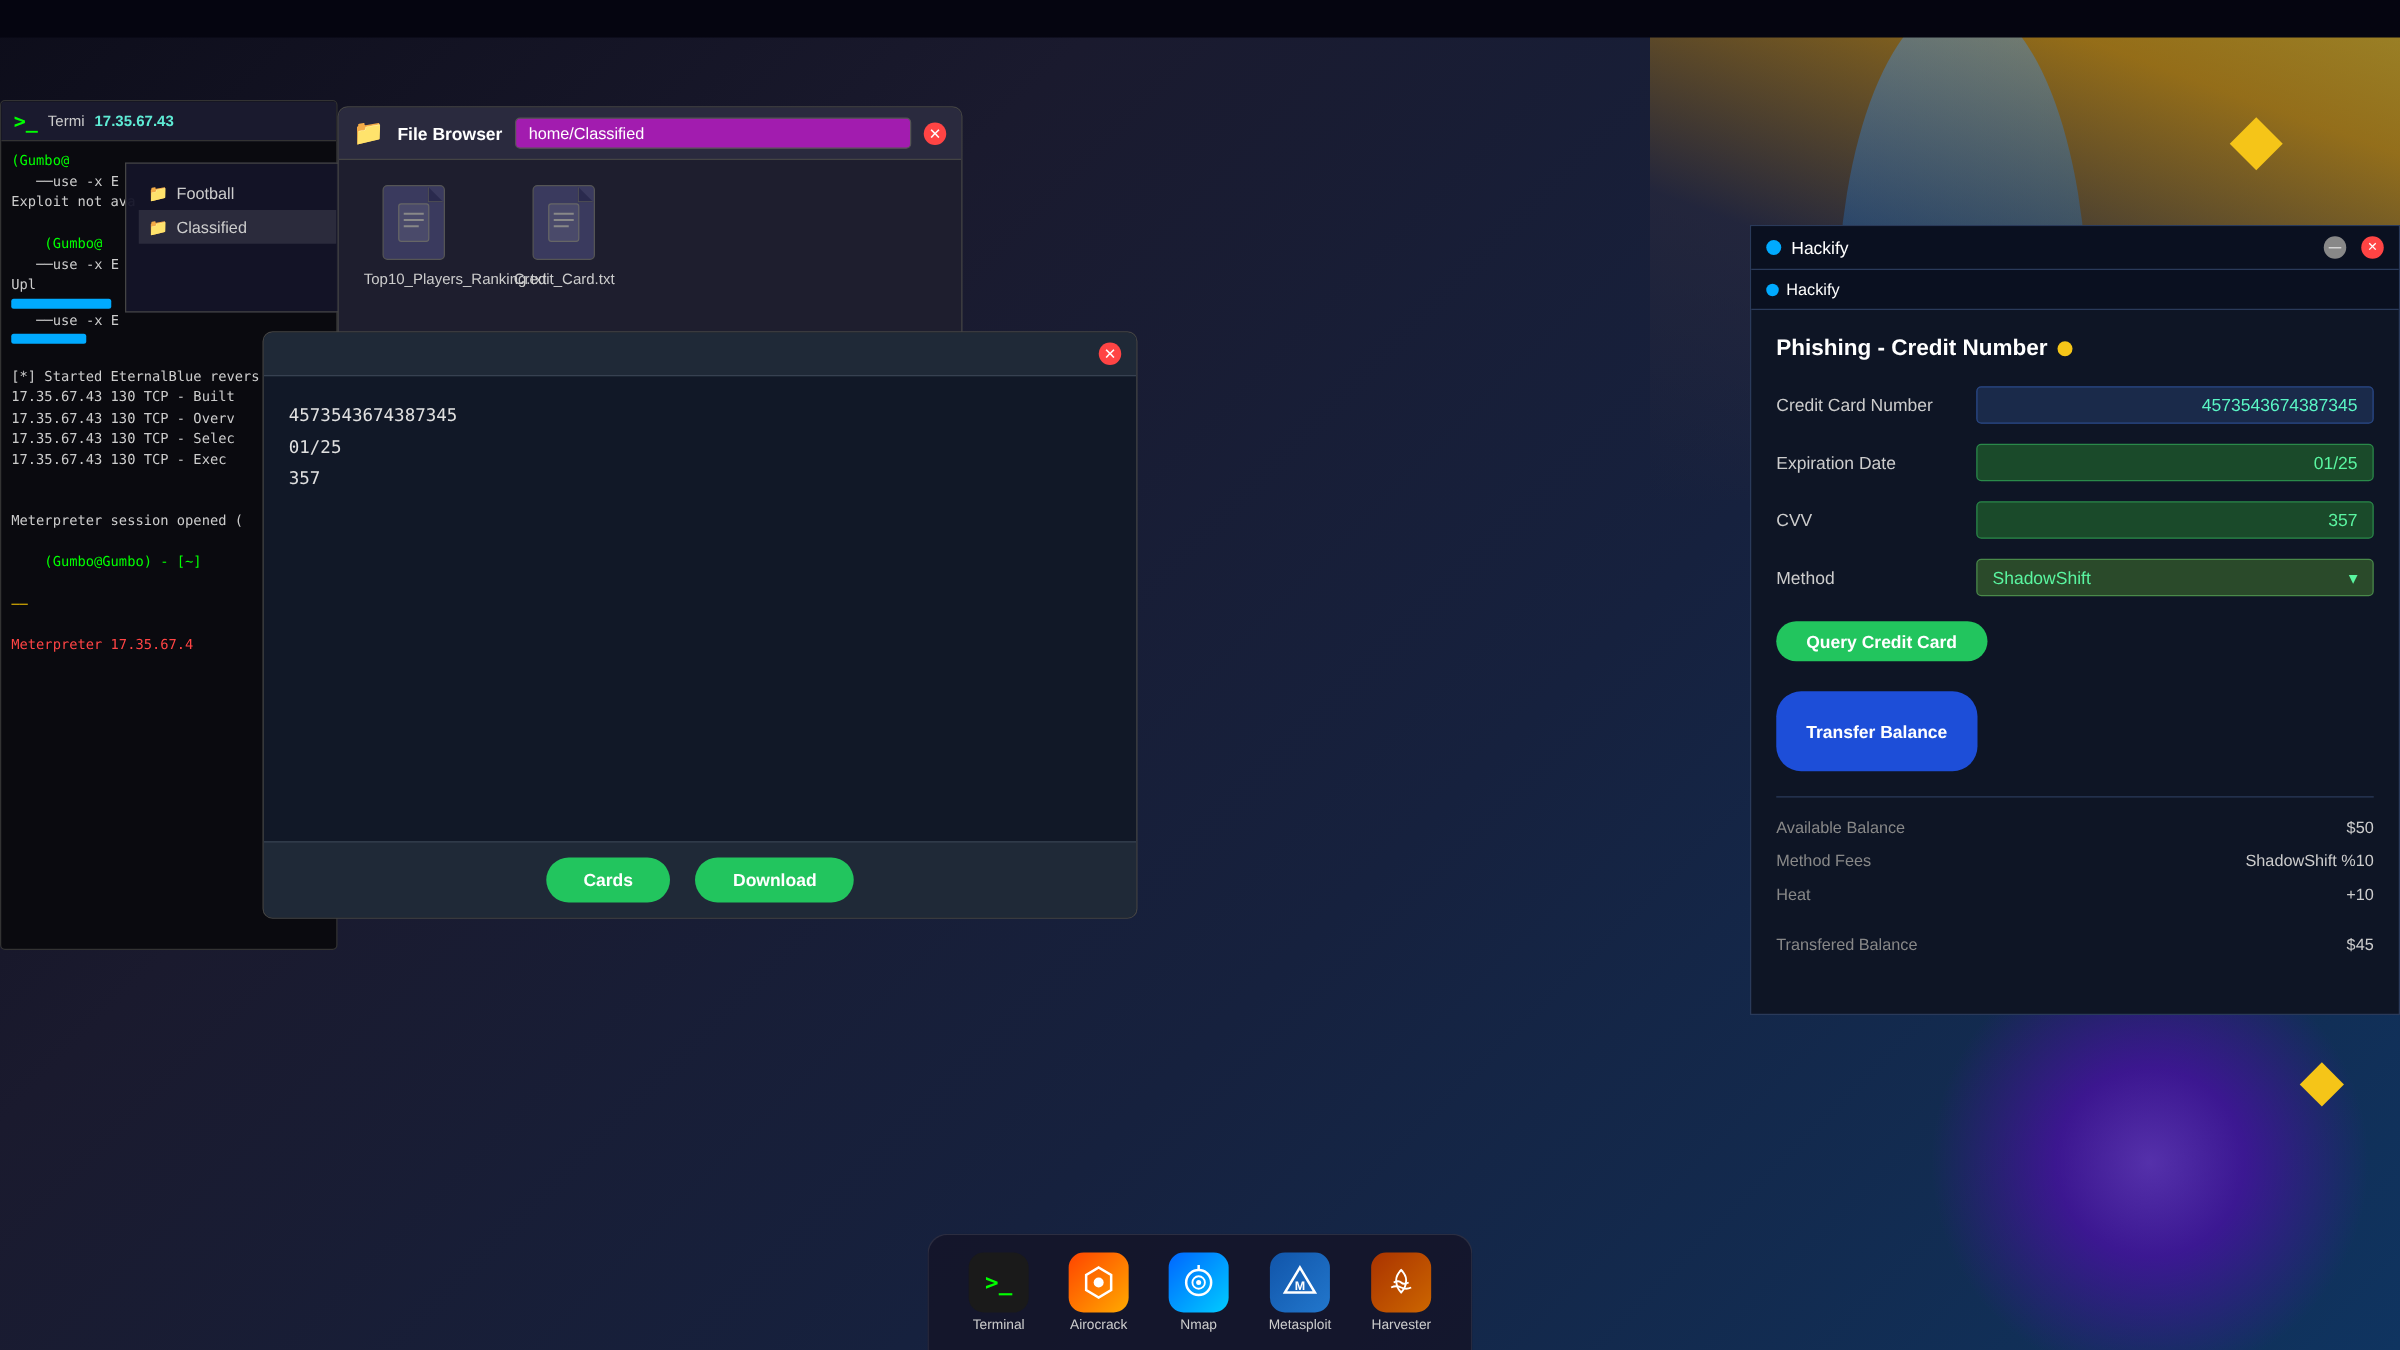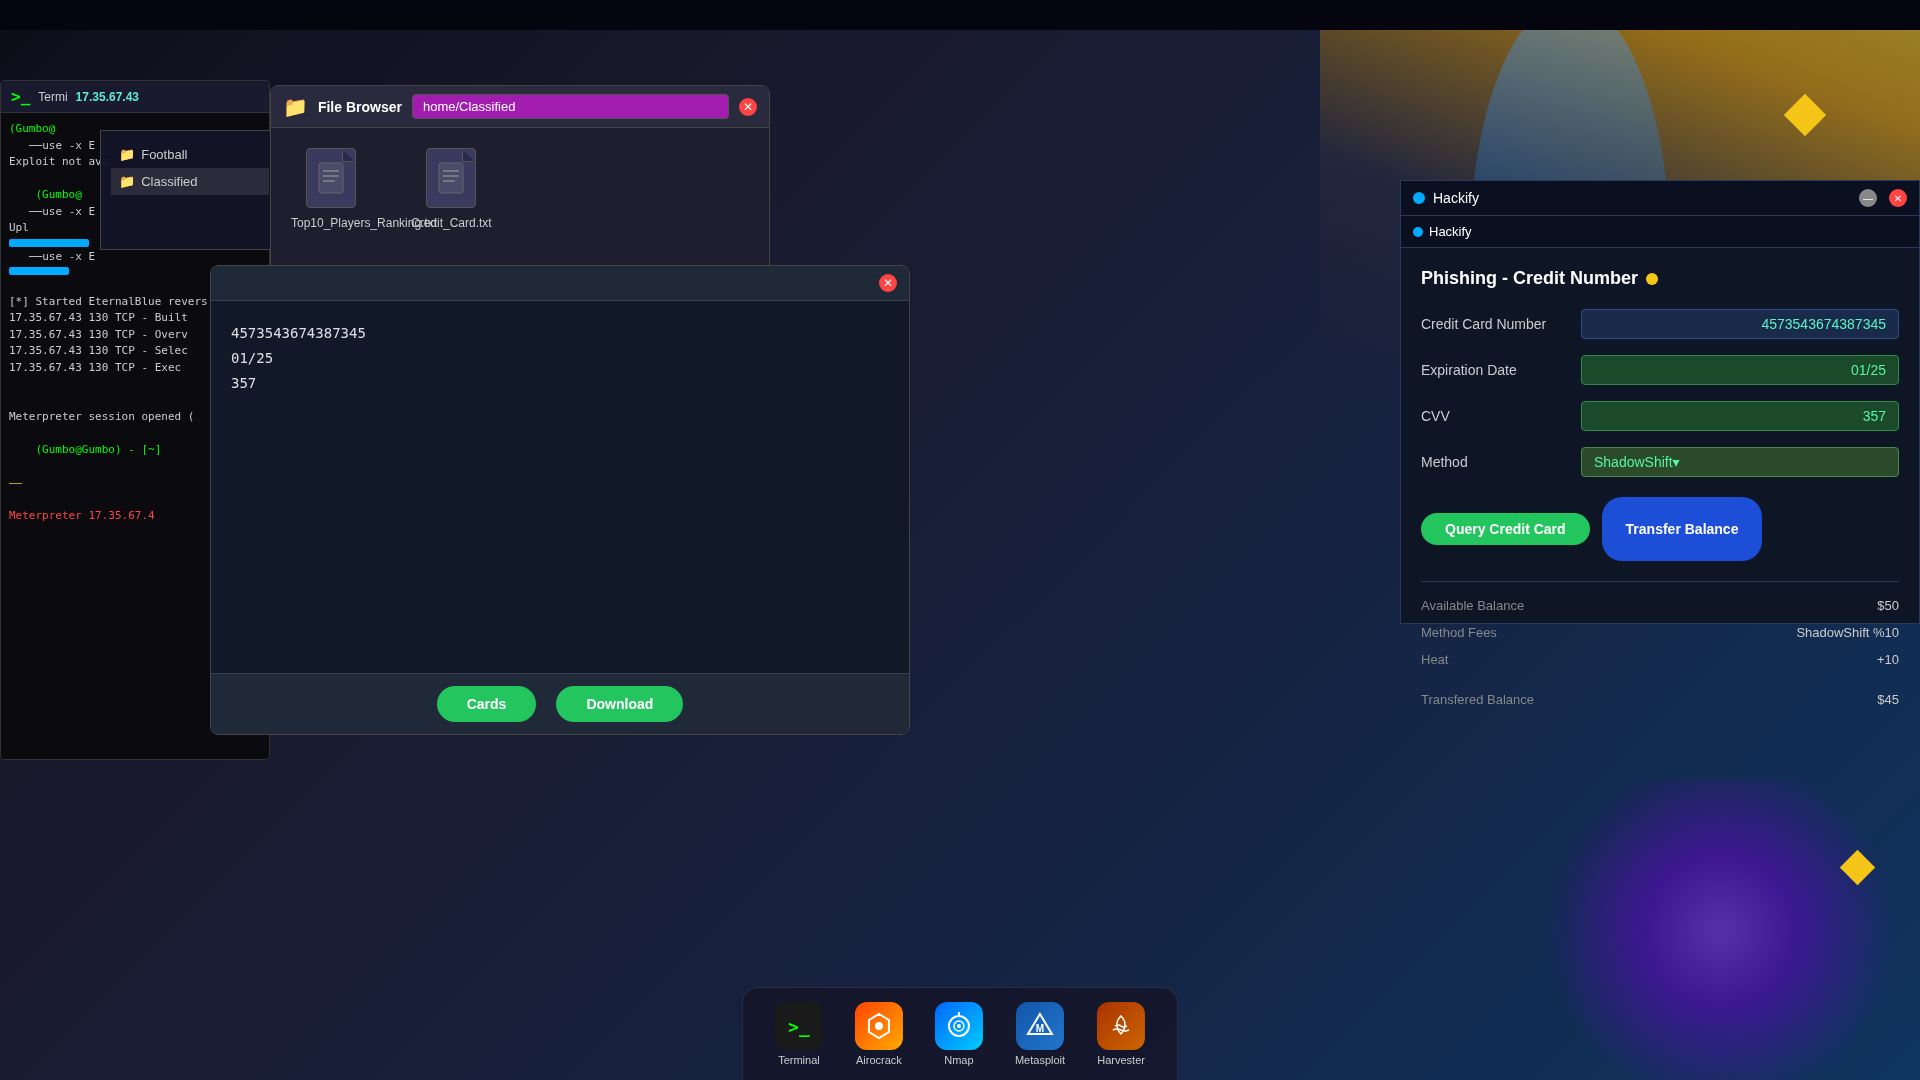--- a/index.html
+++ b/index.html
@@ -352,21 +352,21 @@
       cursor: pointer;
       font-weight: bold;
     }
 
     
     .hackify-panel {
       position: absolute;
       top: 180px;
       right: 0;
       width: 520px;
-      height: 444px;
+      height: 632px;
       background: #0e1525;
       border: 1px solid #2a3a5a;
       z-index: 20;
     }
     .hackify-titlebar {
       background: #0a1020;
       padding: 8px 12px;
       display: flex;
       align-items: center;
       gap: 8px;
@@ -457,28 +457,28 @@
     .hackify-select {
       flex: 1;
       background: #2a4a2a;
       border: 1px solid #4a8a4a;
       border-radius: 4px;
       padding: 6px 12px;
       color: #5af5a0;
       font-size: 14px;
       display: flex;
       align-items: center;
-      justify-content: flex-start;
+      justify-content: space-between;
       cursor: pointer;
     }
     .hackify-actions {
       display: flex;
-      flex-direction: row;
-      align-items: center;
-      gap: 12px;
+      flex-direction: column;
+      align-items: flex-start;
+      gap: 24px;
       margin: 20px 0;
     }
     .btn-query {
       background: #22c55e;
       color: #fff;
       border: none;
       border-radius: 20px;
       padding: 8px 24px;
       font-size: 14px;
       cursor: pointer;

